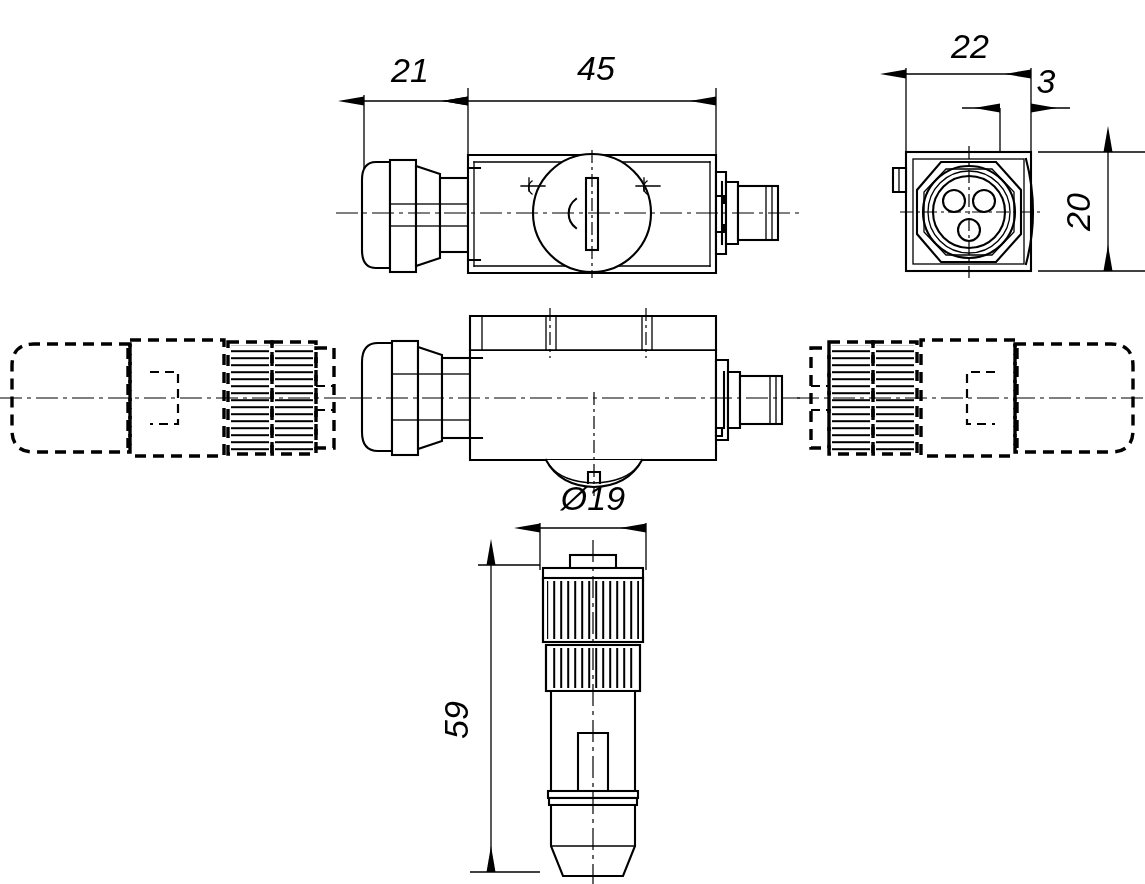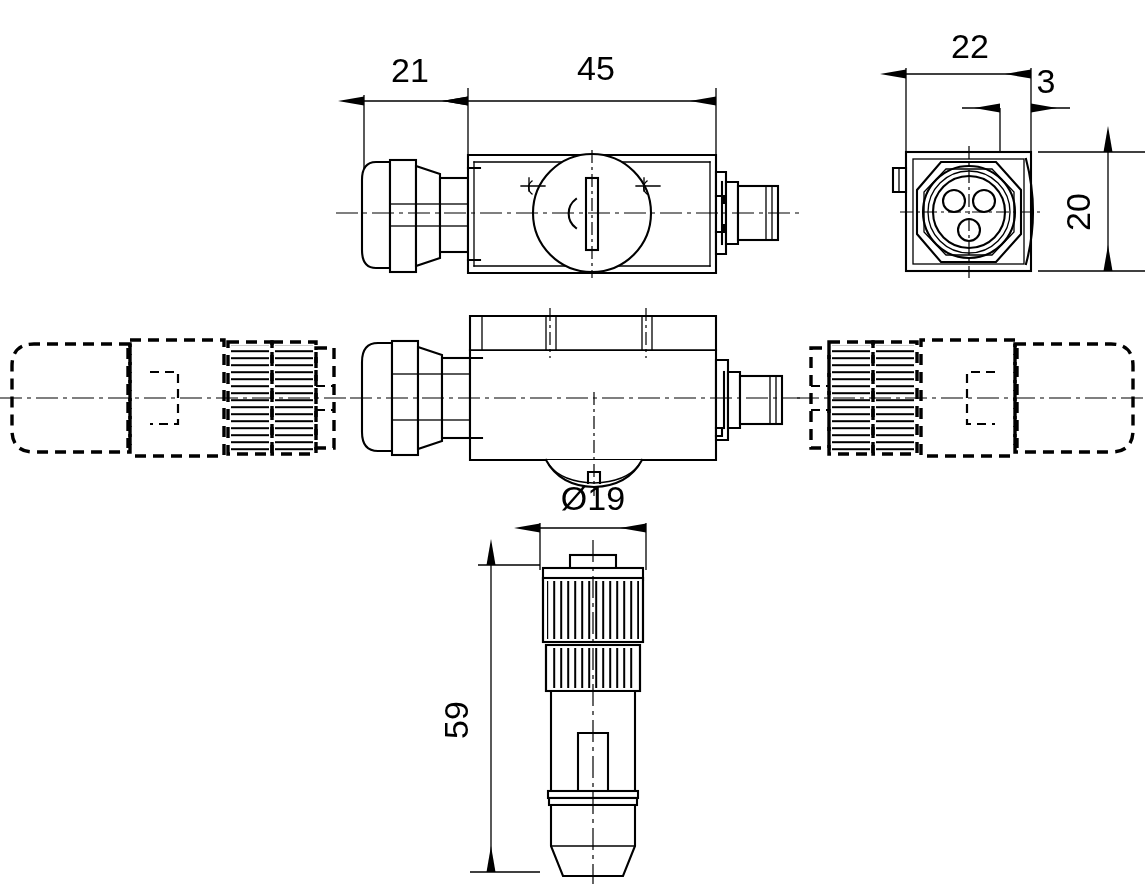--- a/index.html
+++ b/index.html
@@ -11,20 +11,21 @@
     width: 1145px;
     height: 884px;
     font-family: "Liberation Sans", sans-serif;
     overflow: hidden;
   }
   #drawing-root {
     position: relative;
     width: 1145px;
     height: 884px;
     background: #ffffff;
+    font-style: italic;
   }
   svg#tech-drawing {
     display: block;
     width: 1145px;
     height: 884px;
   }
   .ln { fill: none; stroke: #000000; stroke-width: 2.1; stroke-linecap: square; stroke-linejoin: miter; }
   .ln-thin { fill: none; stroke: #000000; stroke-width: 1.3; stroke-linecap: square; }
   .ln-dim { fill: none; stroke: #000000; stroke-width: 1.3; stroke-linecap: butt; }
   .ln-center { fill: none; stroke: #000000; stroke-width: 1.2; stroke-dasharray: 22 5 4 5; stroke-linecap: butt; }

